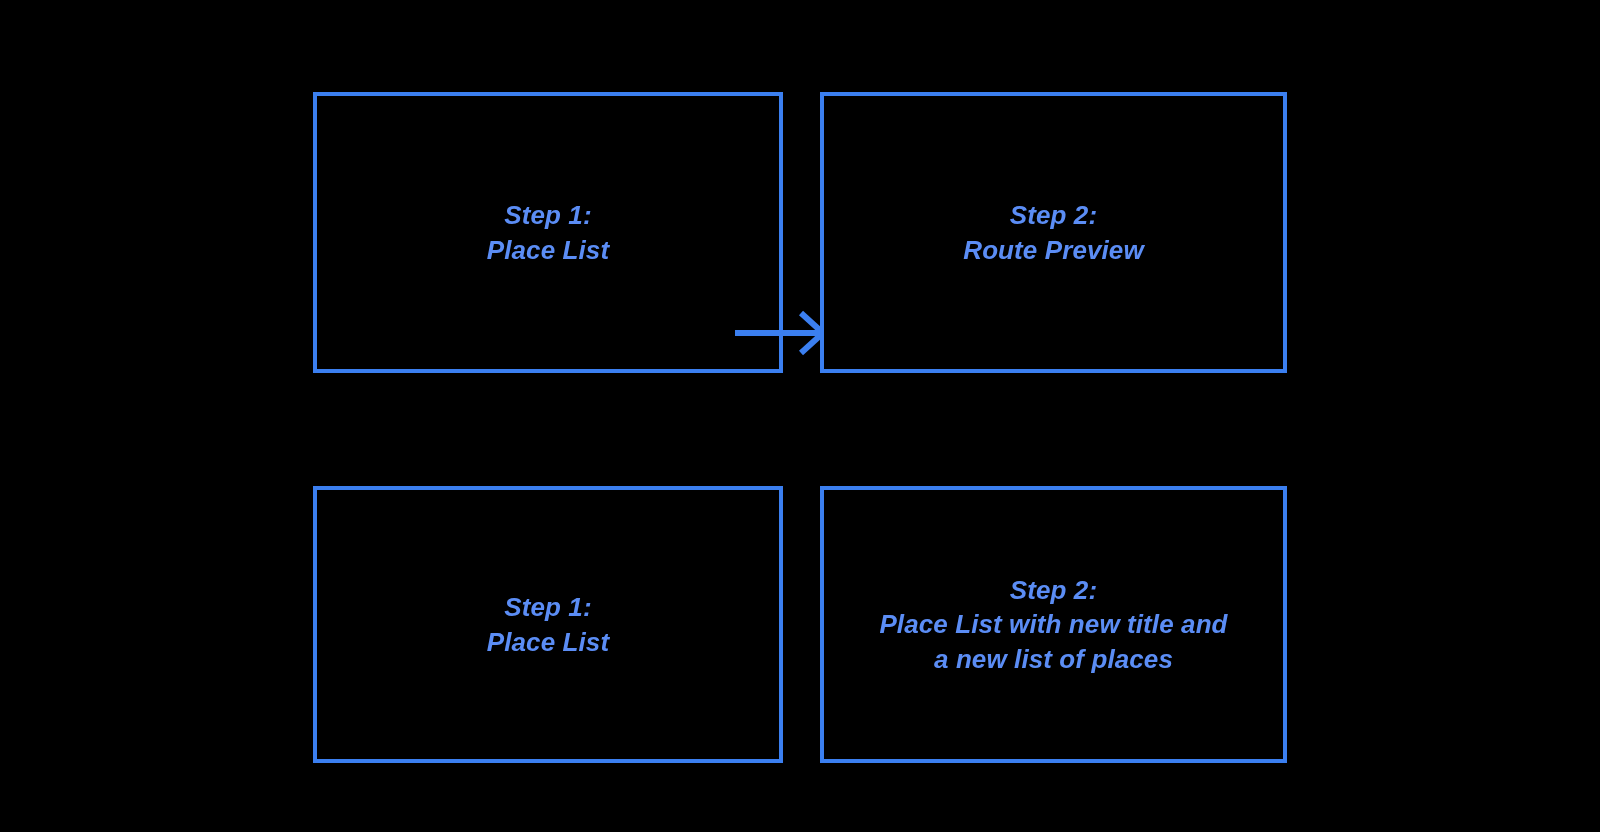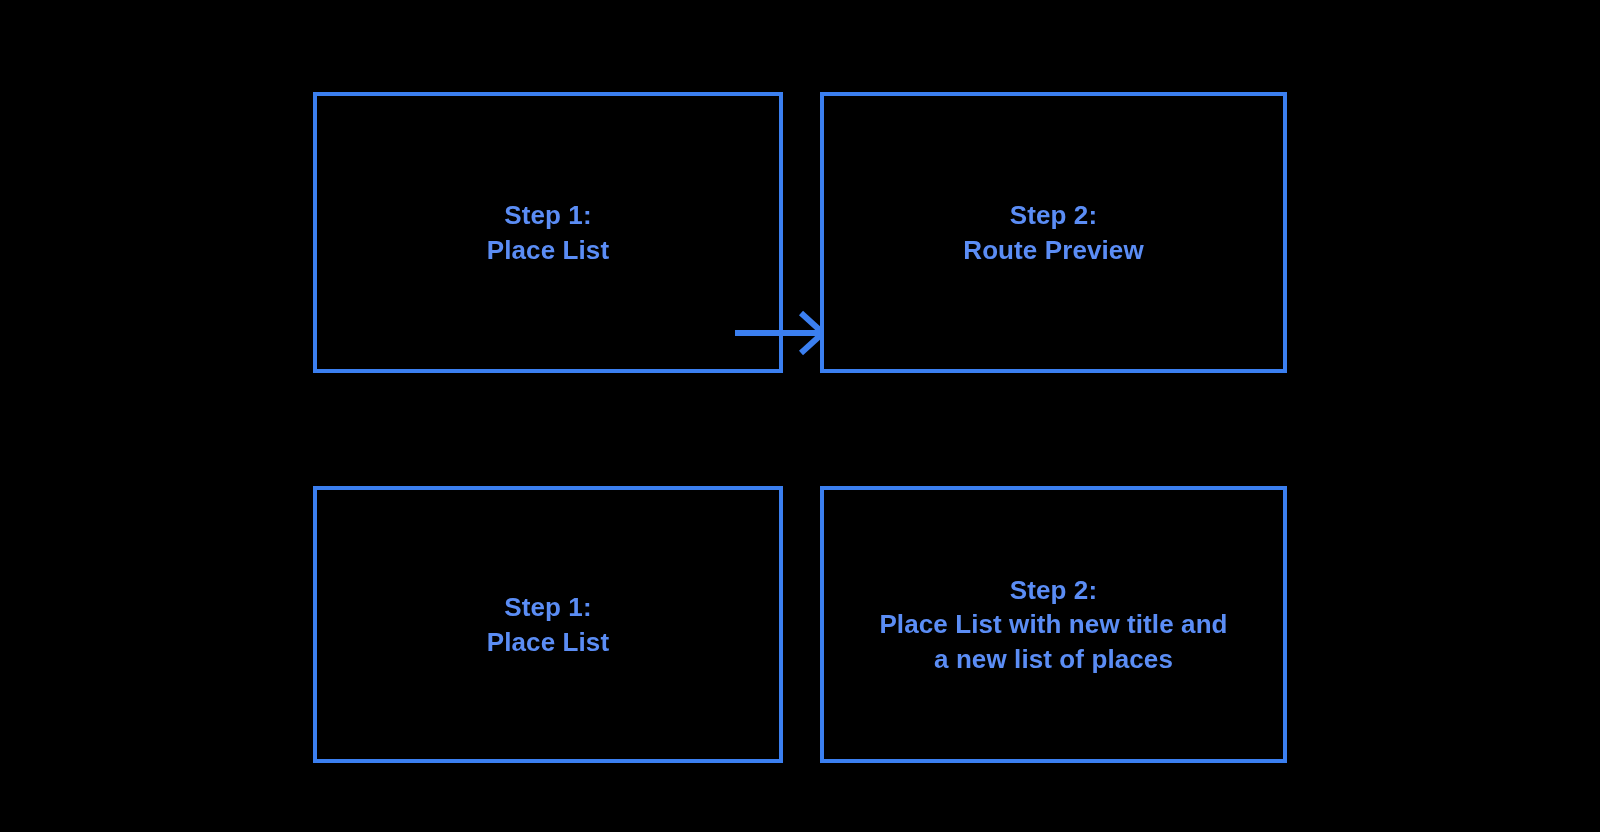--- a/index.html
+++ b/index.html
@@ -29,20 +29,21 @@
 
   .step-box {
     position: absolute;
     box-sizing: border-box;
     border: 4px solid #3b7ff0;
     background: #000000;
     display: flex;
     align-items: center;
     justify-content: center;
     text-align: center;
+    font-style: italic;
   }
   
   #row-1 .box-left  { left: 313px; top: 0;  width: 470px; height: 281px; }
   #row-1 .box-right { left: 820px; top: 0;  width: 467px; height: 281px; }
   
   #row-2 .box-left  { left: 313px; top: 0;  width: 470px; height: 277px; }
   #row-2 .box-right { left: 820px; top: 0;  width: 467px; height: 277px; }
 
   .box-label {
     color: #5b8df5;

